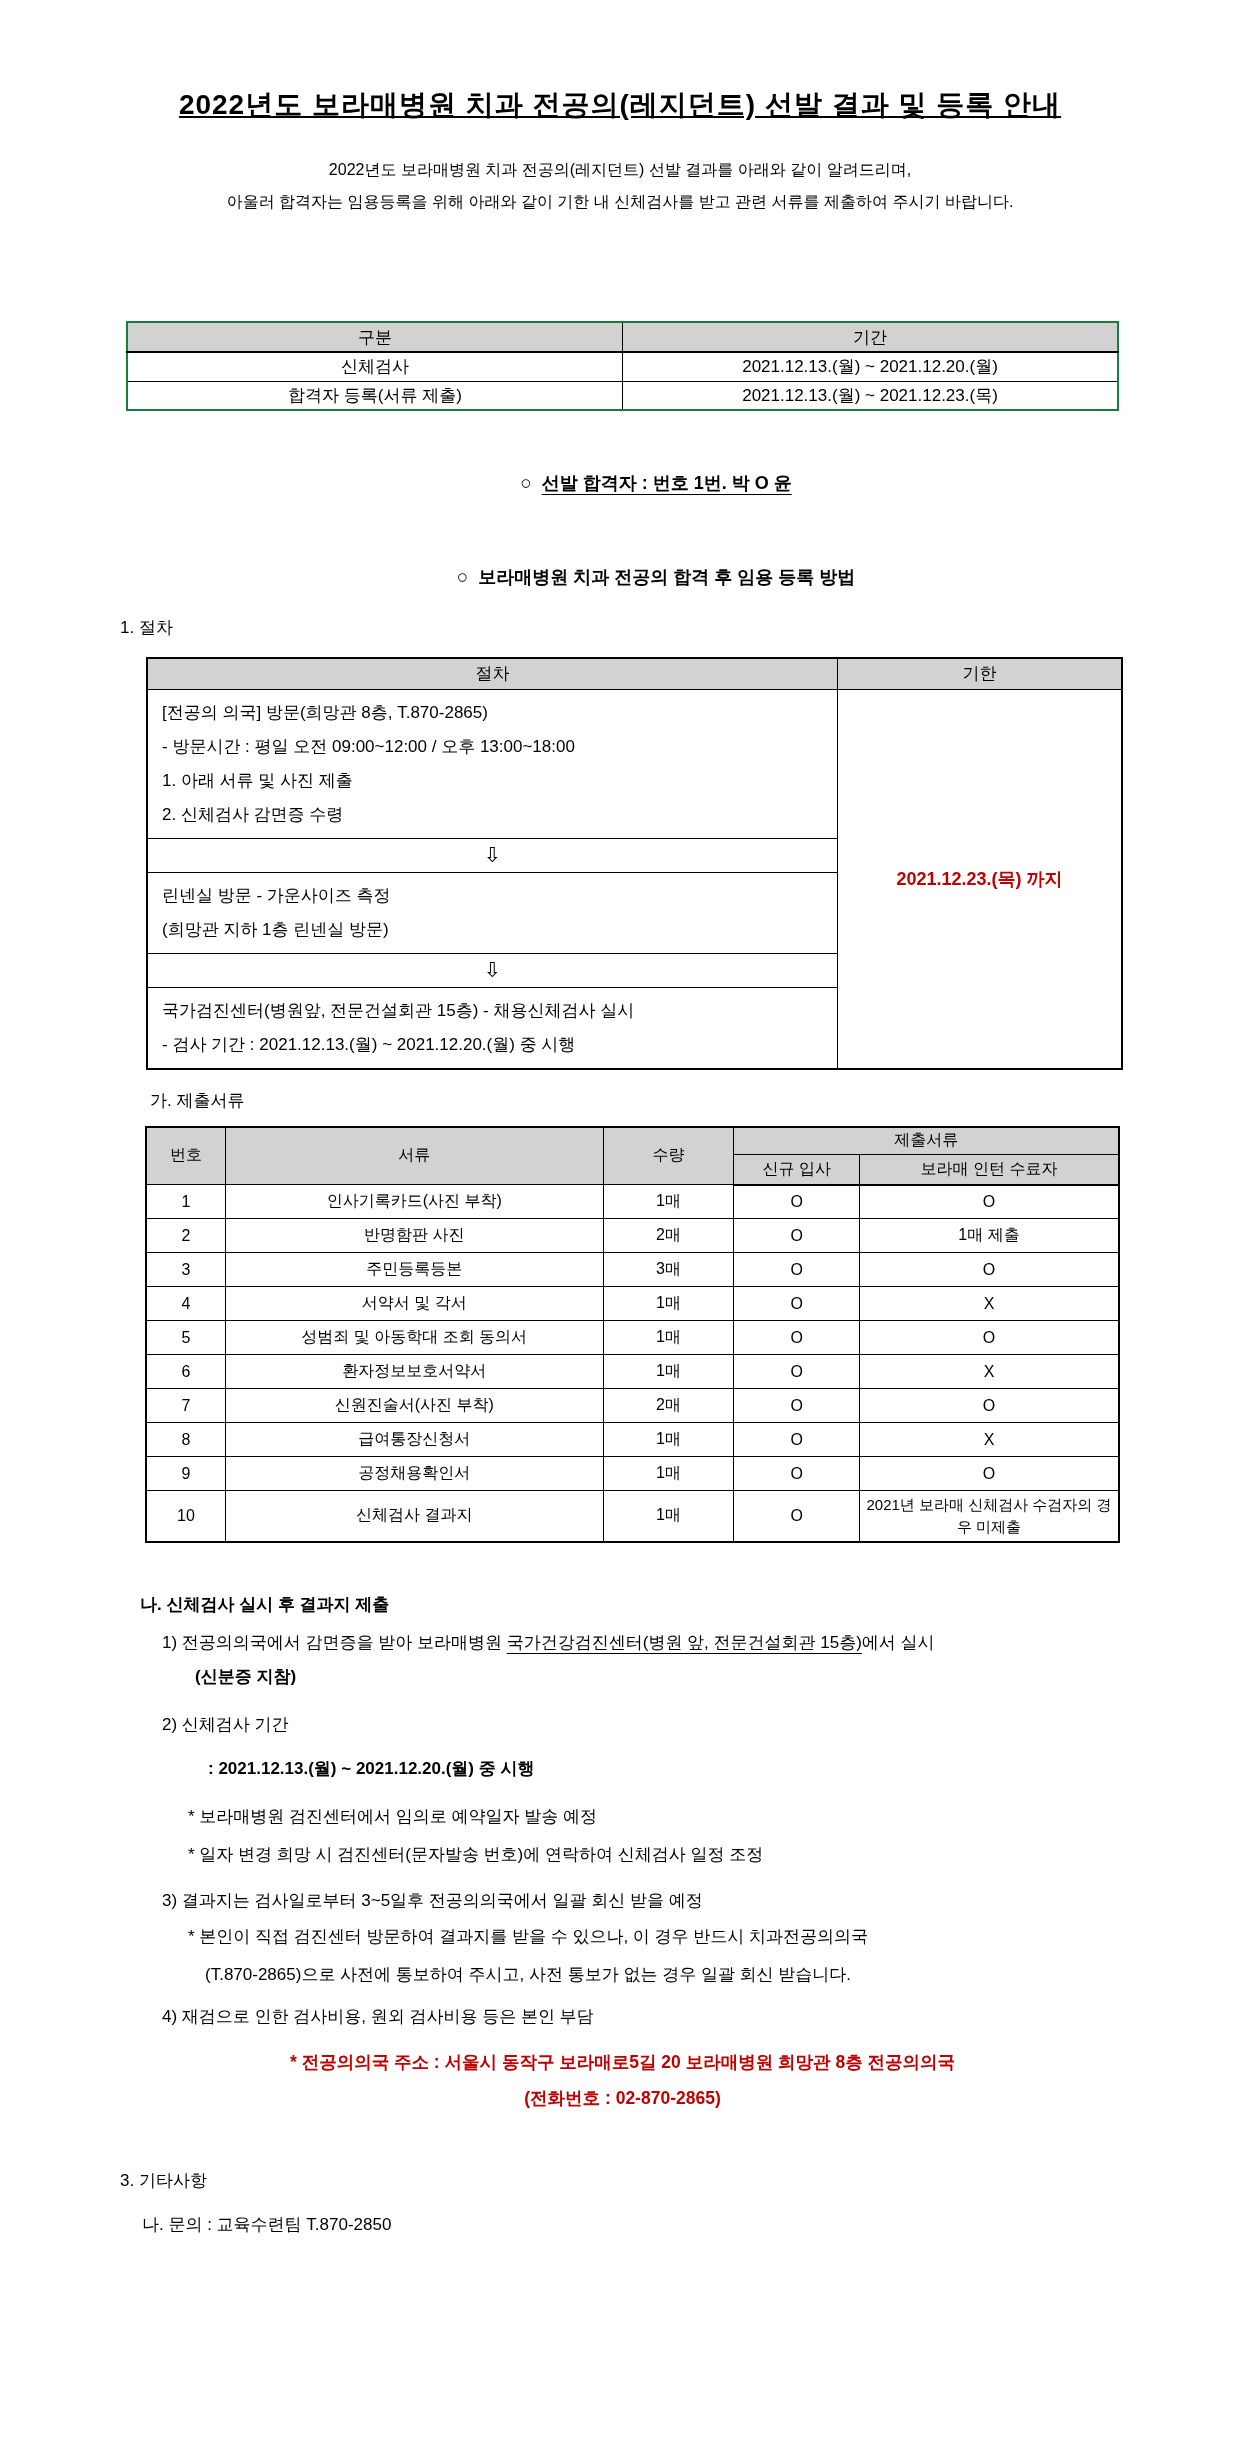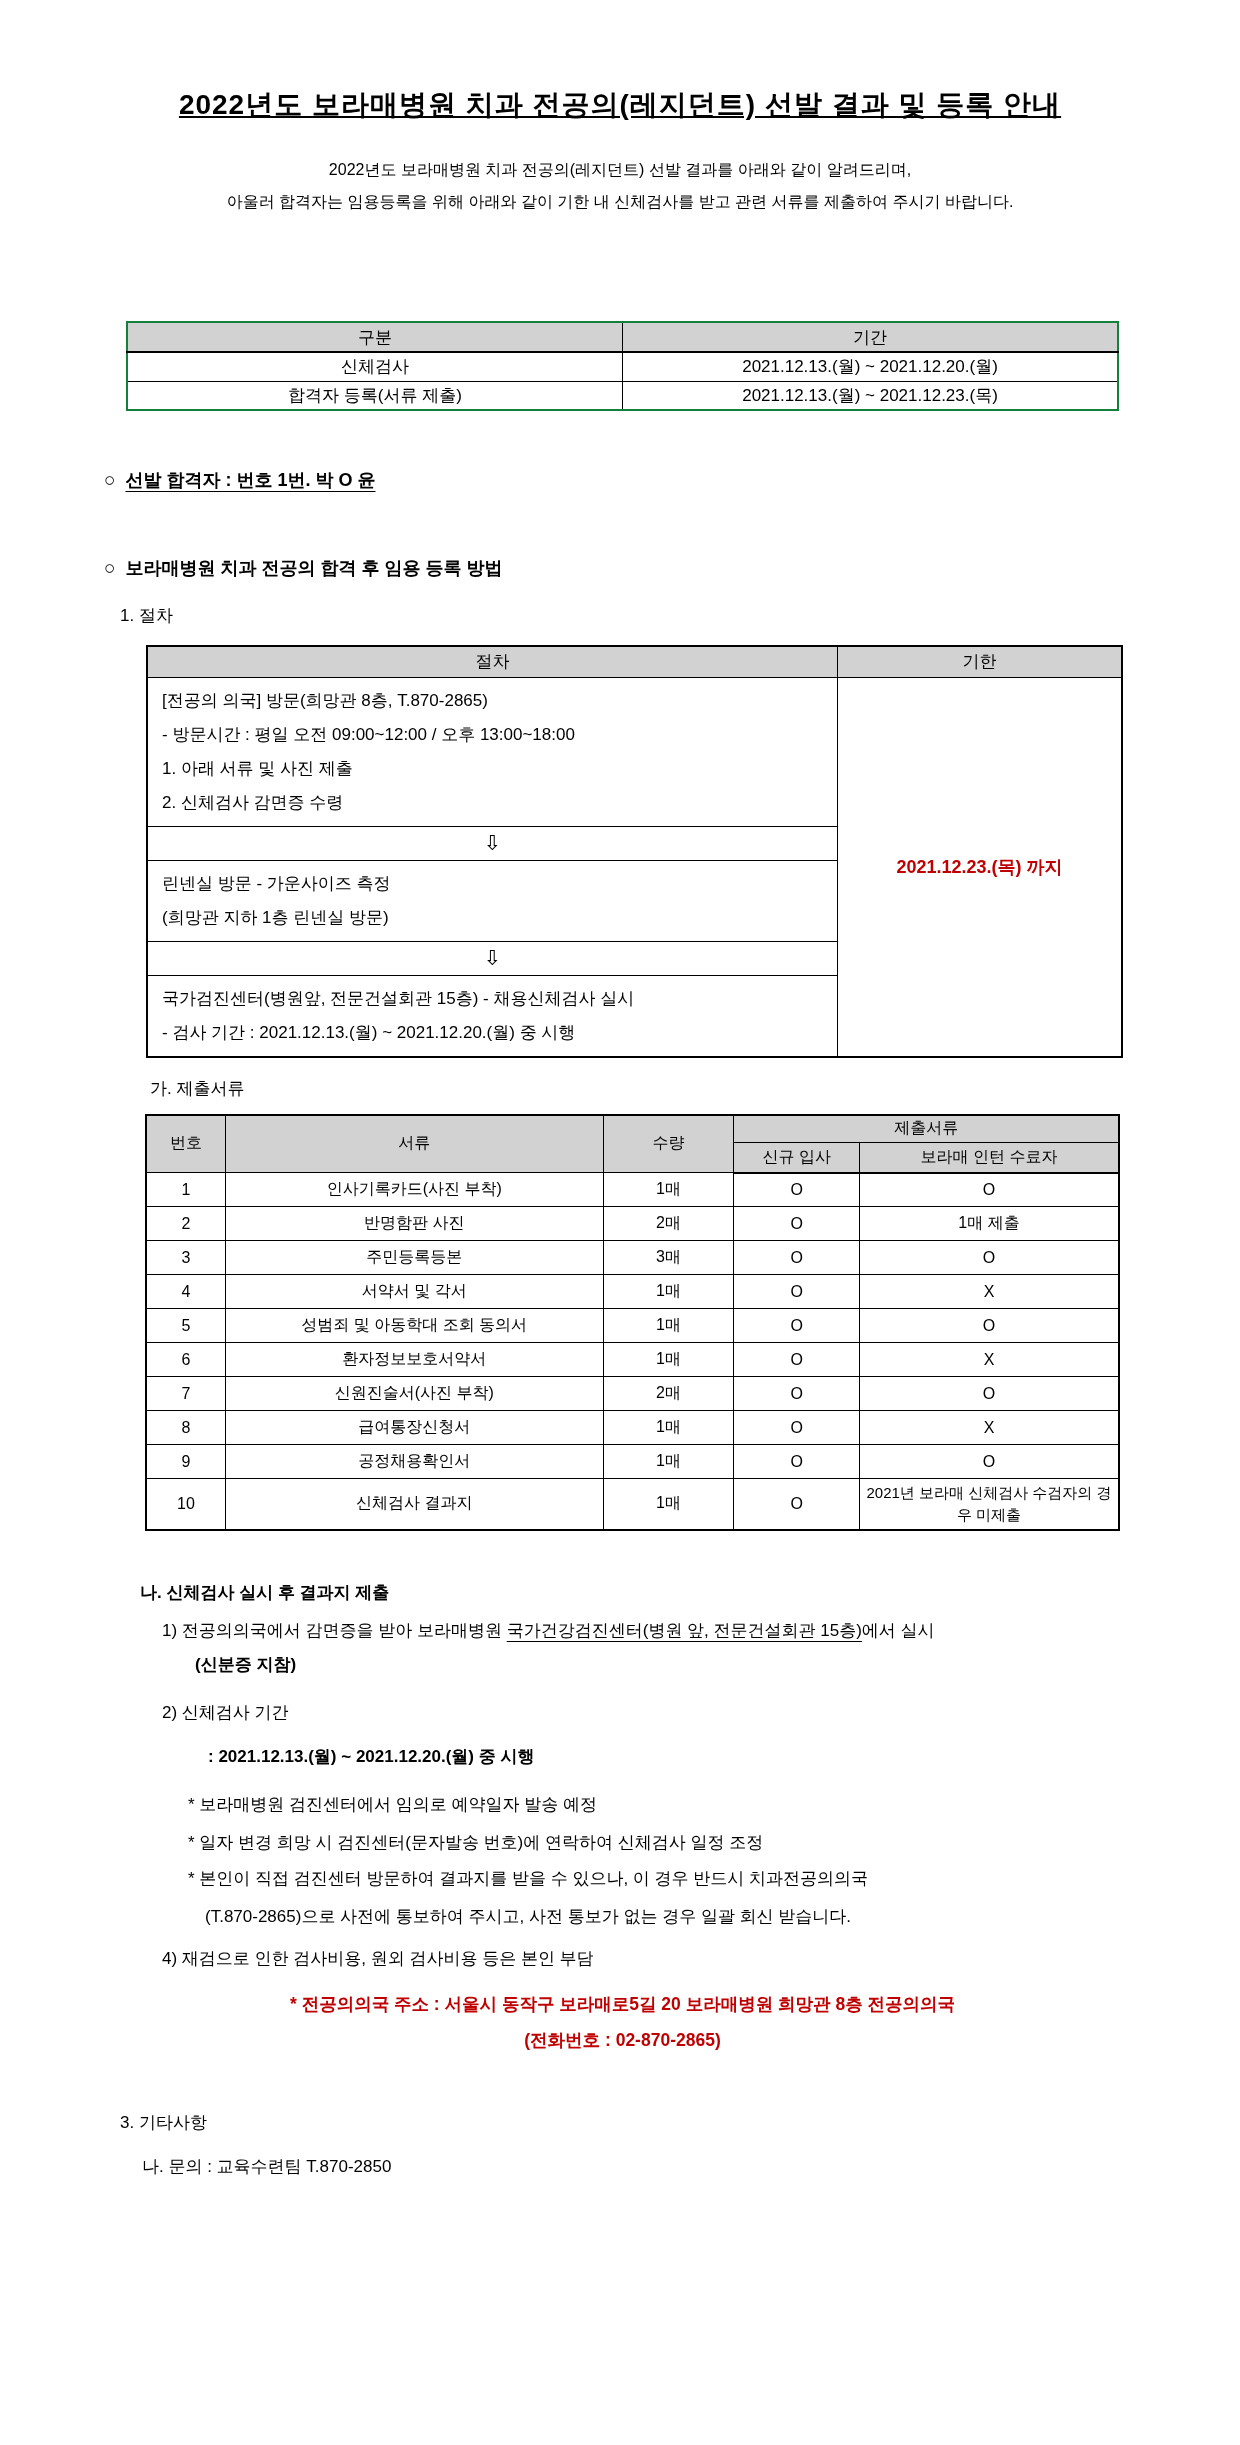--- a/index.html
+++ b/index.html
@@ -46,24 +46,25 @@
   .schedule-table th {
     background: var(--header_bg);
     height: 30px;
     font-weight: normal;
     border-bottom: 2px solid #000;
   }
   .schedule-table td { height: 29px; }
   .schedule-table .col-type { width: 50%; }
 
   .o-line {
-    margin-left: 104px;
+    margin-left: 72px;
     font-size: 18px;
     font-weight: bold;
-    line-height: 26px;
+    line-height: 32px;
+    text-align: center;
   }
   .o-line .bullet { margin-right: 10px; font-weight: normal; font-size: 19px; }
   .u { text-decoration: underline; text-underline-offset: 5px; }
   .result-line { margin-top: 56px; }
   .method-line { margin-top: 62px; }
 
   .sec-heading { margin: 22px 0 0 120px; font-size: 17px; line-height: 26px; }
 
   
   .proc-table {
@@ -309,20 +310,21 @@
   <div class="ln item1">
     <span>1) 전공의의국에서 감면증을 받아 보라매병원 </span><span class="u">국가건강검진센터(병원 앞, 전문건설회관 15층)</span><span>에서 실시</span>
   </div>
   <div class="ln item1-note">(신분증 지참)</div>
 
   <div class="ln item2">2) 신체검사 기간</div>
   <div class="ln item2-period">: 2021.12.13.(월) ~ 2021.12.20.(월) 중 시행</div>
   <div class="ln note-a">* 보라매병원 검진센터에서 임의로 예약일자 발송 예정</div>
   <div class="ln note-b">* 일자 변경 희망 시 검진센터(문자발송 번호)에 연락하여 신체검사 일정 조정</div>
 
+  <div class="ln item3">3) 결과지는 검사일로부터 3~5일후 전공의의국에서 일괄 회신 받을 예정</div>
   <div class="ln item3-n1">* 본인이 직접 검진센터 방문하여 결과지를 받을 수 있으나, 이 경우 반드시 치과전공의의국</div>
   <div class="ln item3-n2">(T.870-2865)으로 사전에 통보하여 주시고, 사전 통보가 없는 경우 일괄 회신 받습니다.</div>
 
   <div class="ln item4">4) 재검으로 인한 검사비용, 원외 검사비용 등은 본인 부담</div>
 
   <div class="red-wrap office-address">* 전공의의국 주소 : 서울시 동작구 보라매로5길 20 보라매병원 희망관 8층 전공의의국</div>
   <div class="red-wrap office-phone">(전화번호 : 02-870-2865)</div>
 
   <div class="ln etc-heading">3. 기타사항</div>
   <div class="ln etc-item2">나. 문의 : 교육수련팀 T.870-2850</div>

